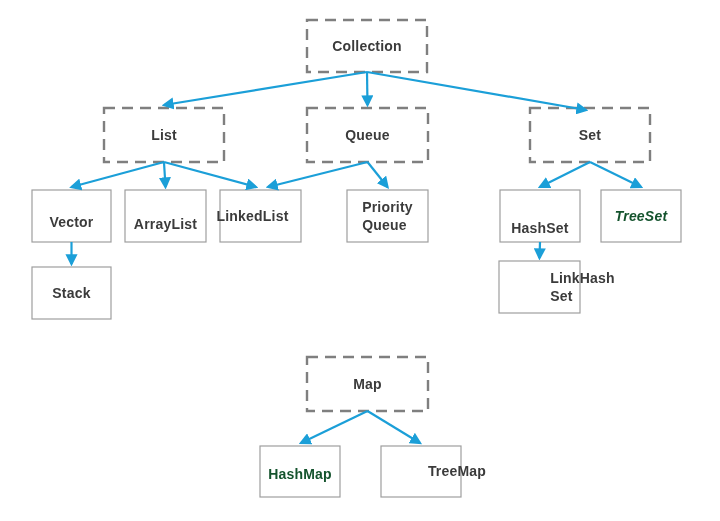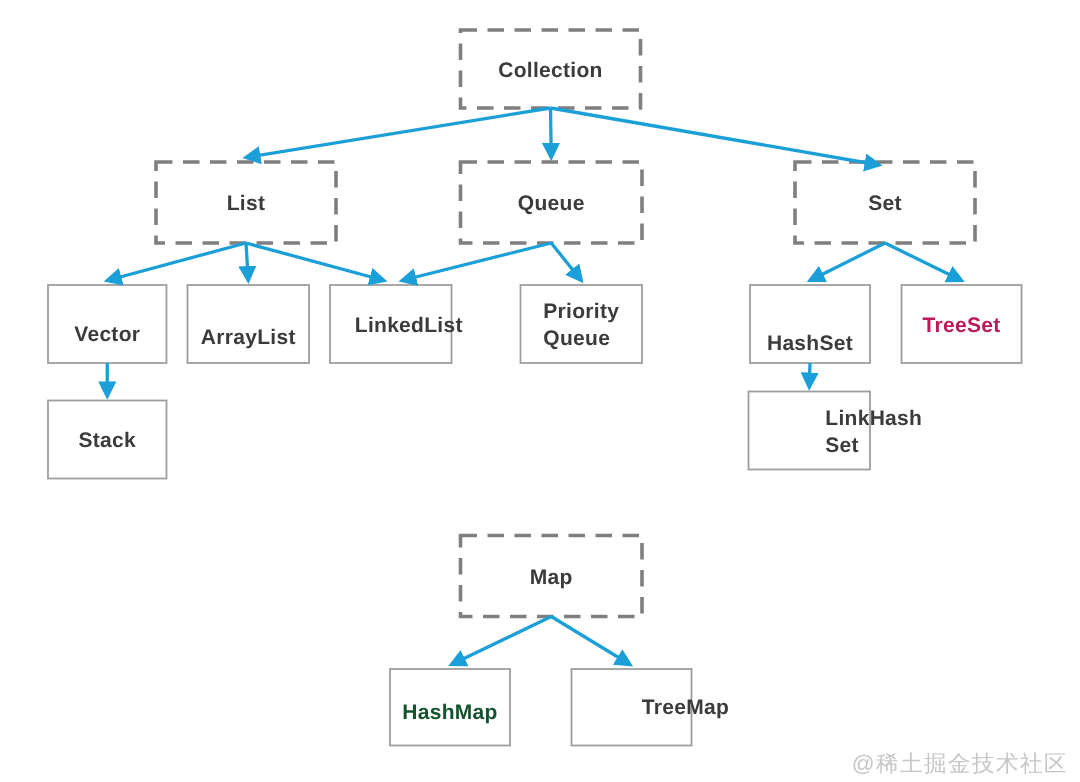--- a/index.html
+++ b/index.html
@@ -78,27 +78,26 @@
       </g>
   </svg>
 
   <div id="labels">
       <div class="node-label" style="left: 307px; top: 20px; width: 120px; height: 52px; color: rgb(59, 59, 59);">Collection</div>
       <div class="node-label" style="left: 104px; top: 108px; width: 120px; height: 54px; color: rgb(59, 59, 59);">List</div>
       <div class="node-label" style="left: 307px; top: 108px; width: 121px; height: 54px; color: rgb(59, 59, 59);">Queue</div>
       <div class="node-label" style="left: 530px; top: 108px; width: 120px; height: 54px; color: rgb(59, 59, 59);">Set</div>
       <div class="node-label" style="left: 32px; top: 190px; width: 79px; height: 64px; color: rgb(59, 59, 59);">Vector</div>
       <div class="node-label" style="left: 125px; top: 190px; width: 81px; height: 68px; color: rgb(59, 59, 59);">ArrayList</div>
-      <div class="node-label" style="left: 220px; top: 190px; width: 65px; height: 52px; color: rgb(59, 59, 59); padding-left: 20px;">LinkedList</div>
+      <div class="node-label" style="left: 220px; top: 190px; width: 65px; height: 52px; color: rgb(59, 59, 59);">LinkedList</div>
       <div class="node-label" style="left: 347px; top: 190px; width: 81px; height: 52px; color: rgb(59, 59, 59);">Priority
 Queue</div>
       <div class="node-label" style="left: 500px; top: 190px; width: 80px; height: 52px; color: rgb(59, 59, 59); margin-top: 12px;">HashSet</div>
-      <div class="node-label" style="left: 601px; top: 190px; width: 80px; height: 52px; color: #be185d;">TreeSet</div>
+      <div class="node-label" style="left: 601px; top: 190px; width: 80px; height: 52px; color: #14532d; font-style: italic;">TreeSet</div>
       <div class="node-label" style="left: 32px; top: 267px; width: 79px; height: 52px; color: rgb(59, 59, 59);">Stack</div>
       <div class="node-label" style="left: 499px; top: 261px; width: 81px; height: 52px; color: rgb(59, 59, 59); padding-left: 43px;">LinkHash
 Set</div>
       <div class="node-label" style="left: 307px; top: 357px; width: 121px; height: 54px; color: rgb(59, 59, 59);">Map</div>
       <div class="node-label" style="left: 260px; top: 456px; width: 80px; height: 37px; color: #14532d;">HashMap</div>
       <div class="node-label" style="left: 381px; top: 446px; width: 80px; height: 51px; color: rgb(59, 59, 59); padding-left: 36px;">TreeMap</div>
     </div>
 
-  <div class="watermark" style="color: rgb(198, 198, 198);">@稀土掘金技术社区</div>
 </div>
 
 </body></html>

